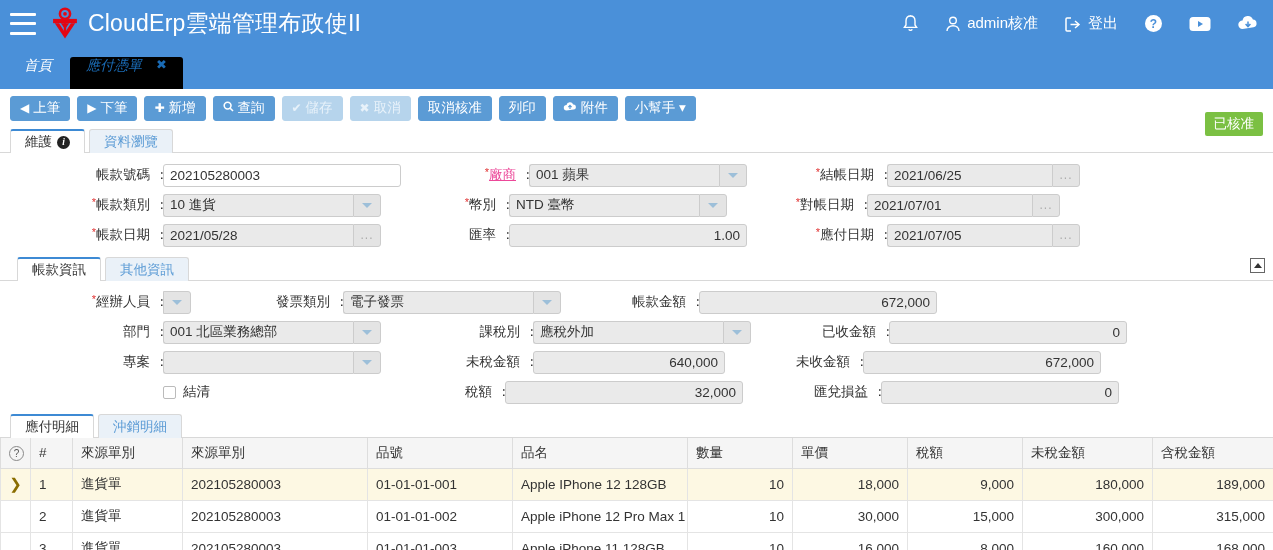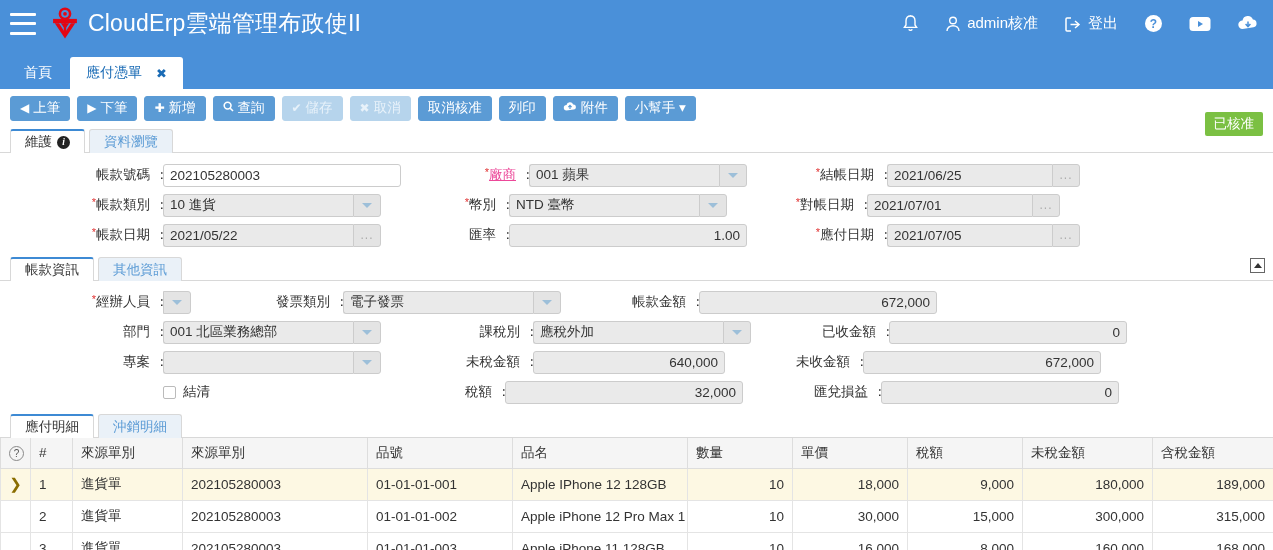--- a/index.html
+++ b/index.html
@@ -47,28 +47,29 @@
     height: 42px;
     background: #4a90d9;
     display: flex;
     align-items: flex-end;
     padding-left: 8px;
     gap: 2px;
   }
   .tabstrip .tab {
     height: 32px;
     padding: 0 16px;
-    display: flex; align-items: center; gap: 14px;
+    display: flex; align-items: flex-start; gap: 14px;
     font-size: 14px;
     color: #fff;
     cursor: pointer;
     border-radius: 3px 3px 0 0;
+    font-style: italic;
   }
   .tabstrip .tab.active {
-    background: #ffffff;
+    background: #000000;
     color: #1a6bb5;
   }
   .tab-close { font-size: 13px; color:#1a6bb5; font-weight:bold; }
 
   
   .toolbar {
     height: 34px;
     display: flex; align-items: center; gap: 7px;
     padding: 4px 0 0 10px;
     background: #fff;
@@ -172,21 +173,21 @@
     border: 1px solid #cccccc;
     border-radius: 0 3px 3px 0;
     display: flex; align-items: center; justify-content: center;
     color: #aaa; font-size: 12px; letter-spacing: 1px;
     cursor: pointer;
   }
 
   
   .panel { margin-top: 6px; position: relative; }
   .panel-tabs {
-    padding-left: 10px;
+    padding-left: 17px;
     display: flex; align-items: flex-end; gap: 4px;
     border-bottom: 1px solid #d8d8d8;
     height: 25px;
   }
   .collapse-btn {
     position: absolute; right: 8px; top: 2px;
     width: 15px; height: 15px;
     border: 1px solid #666;
     background: #fff;
     display:flex; align-items:center; justify-content:center;
@@ -432,21 +433,21 @@
         <div class="dots">...</div>
       </div>
     </div>
   </div>
 
   <div class="frow">
     <div class="fcell">
       <div class="lbl" style="width:145px"><span class="req">*</span><span>帳款日期</span></div>
       <div class="lbl" style="width:8px;padding:0">：</div>
       <div class="combo">
-        <div class="fld" style="width:190px">2021/05/22</div>
+        <div class="fld" style="width:190px">2021/05/28</div>
         <div class="dots">...</div>
       </div>
     </div>
     <div class="fcell" style="margin-left:62px">
       <div class="lbl" style="width:58px">匯率</div>
       <div class="lbl" style="width:8px;padding:0">：</div>
       <div class="fld num" style="width:238px">1.00</div>
     </div>
     <div class="fcell" style="margin-left:44px">
       <div class="lbl" style="width:88px"><span class="req">*</span><span>應付日期</span></div>

